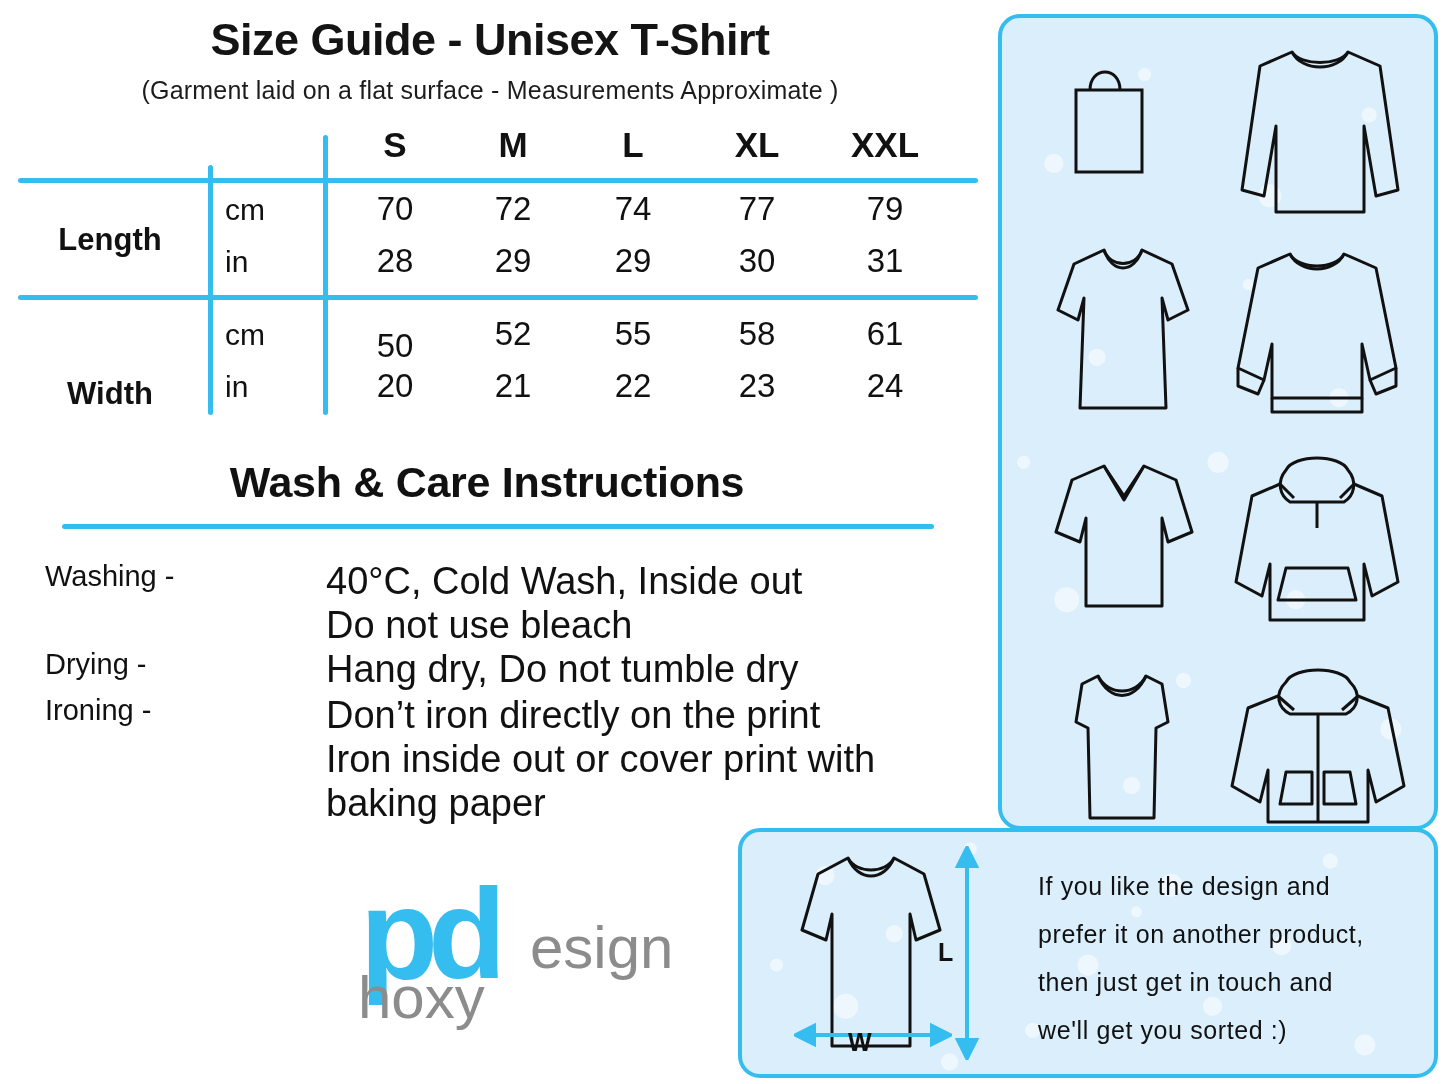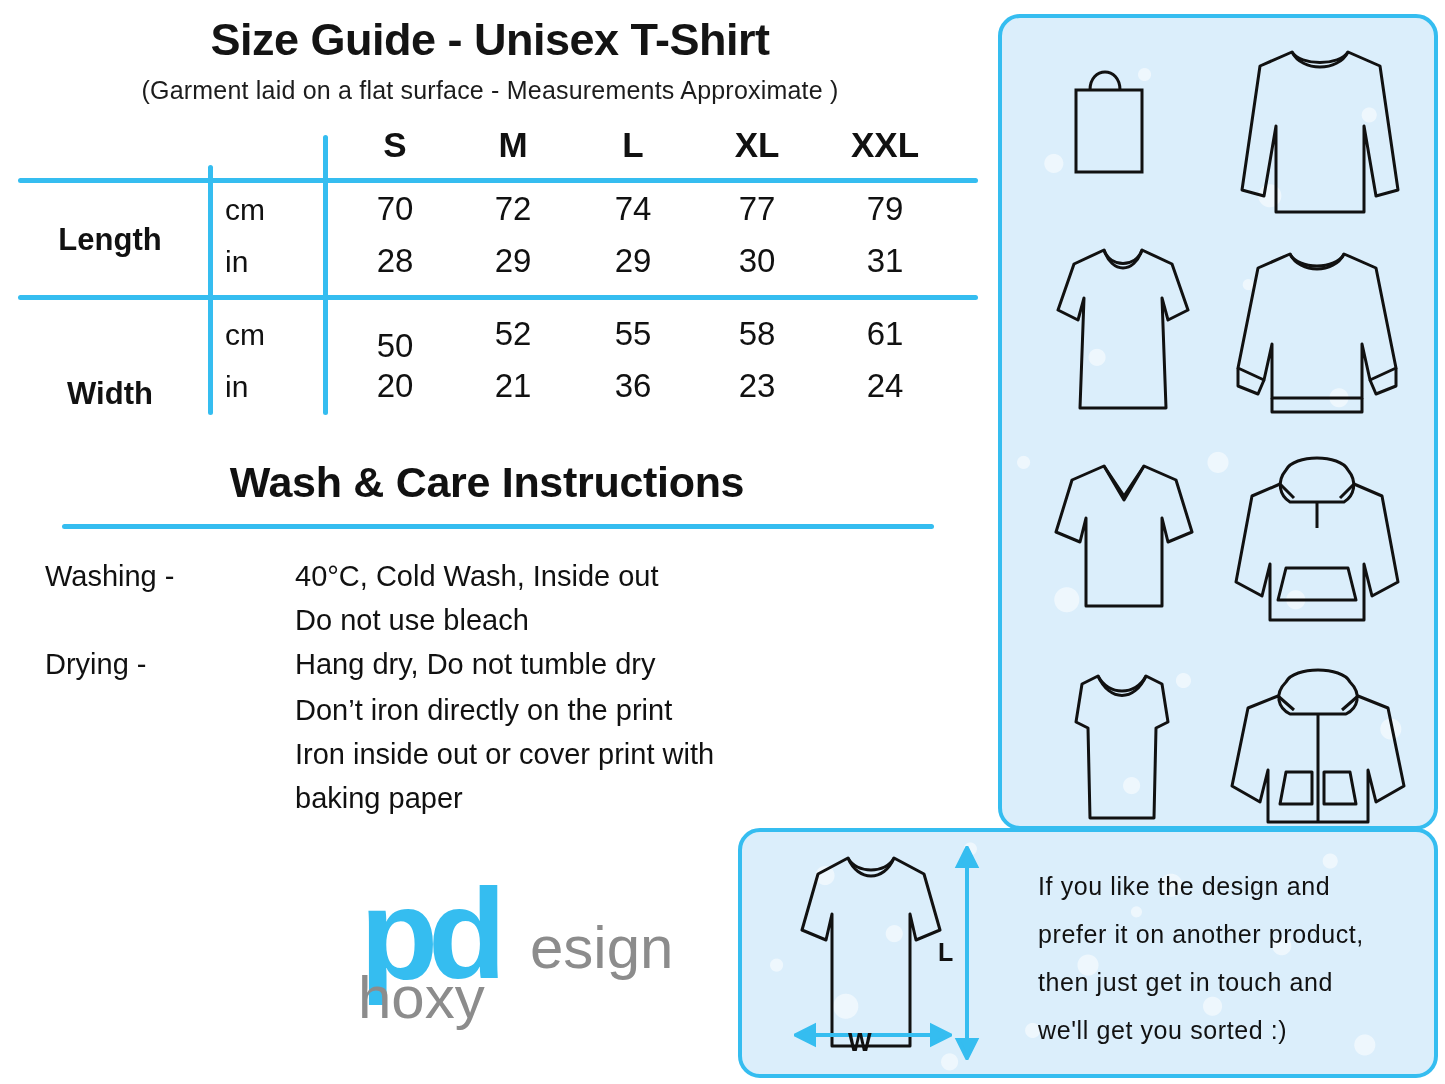--- a/index.html
+++ b/index.html
@@ -120,22 +120,22 @@
 
   .care-label {
     position: absolute;
     font-size: 29px;
     text-align: left;
     width: 250px;
     left: 45px;
   }
   .care-text {
     position: absolute;
-    font-size: 29px;
-    left: 295px;
+    font-size: 38px;
+    left: 326px;
     white-space: nowrap;
     text-align: right;
   }
 
   
   #logo {
     position: absolute;
     left: 350px;
     top: 870px;
     width: 360px;
@@ -283,35 +283,36 @@
     <div class="unit" style="left:215px; top:193px;">cm</div>
     <div class="cell" style="left:330px; top:202px;">50</div>
     <div class="cell" style="left:448px; top:190px;">52</div>
     <div class="cell" style="left:568px; top:190px;">55</div>
     <div class="cell" style="left:692px; top:190px;">58</div>
     <div class="cell" style="left:820px; top:190px;">61</div>
 
     <div class="unit" style="left:215px; top:245px;">in</div>
     <div class="cell" style="left:330px; top:242px;">20</div>
     <div class="cell" style="left:448px; top:242px;">21</div>
-    <div class="cell" style="left:568px; top:242px;">36</div>
+    <div class="cell" style="left:568px; top:242px;">22</div>
     <div class="cell" style="left:692px; top:242px;">23</div>
     <div class="cell" style="left:820px; top:242px;">24</div>
   </div>
 
   <div id="wash-title">Wash &amp; Care Instructions</div>
   <div id="wash-underline"></div>
 
   <div class="care-label" style="top:560px;">Washing -</div>
   <div class="care-text" style="top:560px;">40°C, Cold Wash, Inside out</div>
   <div class="care-text" style="top:604px;">Do not use bleach</div>
 
   <div class="care-label" style="top:648px;">Drying -</div>
   <div class="care-text" style="top:648px;">Hang dry, Do not tumble dry</div>
 
+  <div class="care-label" style="top:694px;">Ironing -</div>
   <div class="care-text" style="top:694px;">Don’t iron directly on the print</div>
   <div class="care-text" style="top:738px;">Iron inside out or cover print with</div>
   <div class="care-text" style="top:782px;">baking paper</div>
 
   <div id="logo">
     <div id="logo-p">p</div>
     <div id="logo-d">d</div>
     <div id="logo-hoxy">hoxy</div>
     <div id="logo-esign">esign</div>
   </div>

